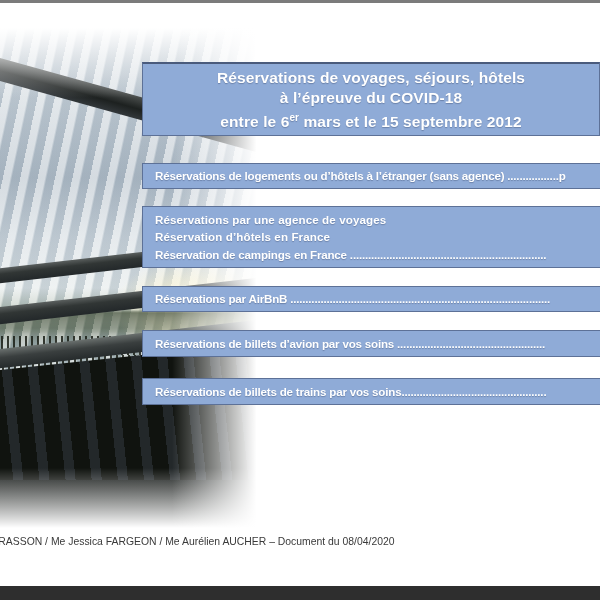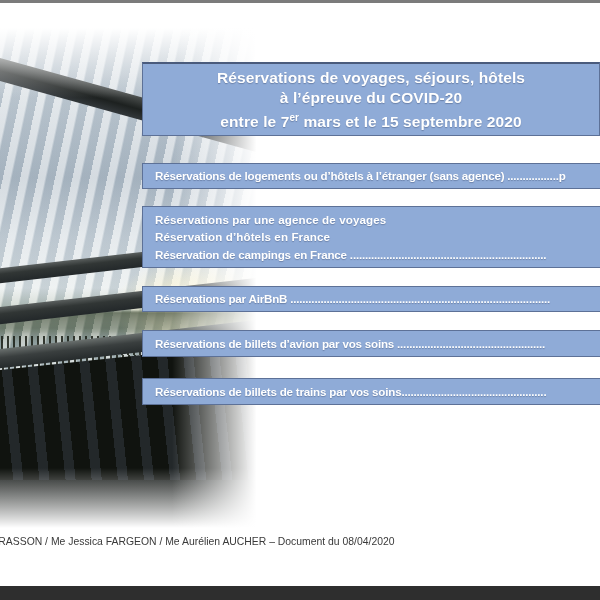--- a/index.html
+++ b/index.html
@@ -253,23 +253,23 @@
 
     <div class="beam"></div>
 
     <div class="photo-fade-top"></div>
     <div class="photo-fade-bottom"></div>
     <div class="photo-fade-right"></div>
   </div>
 
   <div class="bar" id="title-bar">
     <div class="tline">Réservations de voyages, séjours, hôtels</div>
-    <div class="tline">à l’épreuve du COVID-20</div>
+    <div class="tline">à l’épreuve du COVID-18</div>
     <div class="tline">
-      <span>entre le 7</span><sup>er</sup><span> mars et le 15 septembre 2020</span>
+      <span>entre le 6</span><sup>er</sup><span> mars et le 15 septembre 2012</span>
     </div>
   </div>
 
   <div class="bar row-bar" id="row-1">
     <div class="leader">Réservations de logements ou d’hôtels à l’étranger (sans agence) .................p</div>
   </div>
 
   <div class="bar row-bar" id="row-2">
     <div>Réservations par une agence de voyages</div>
     <div>Réservation d’hôtels en France</div>

